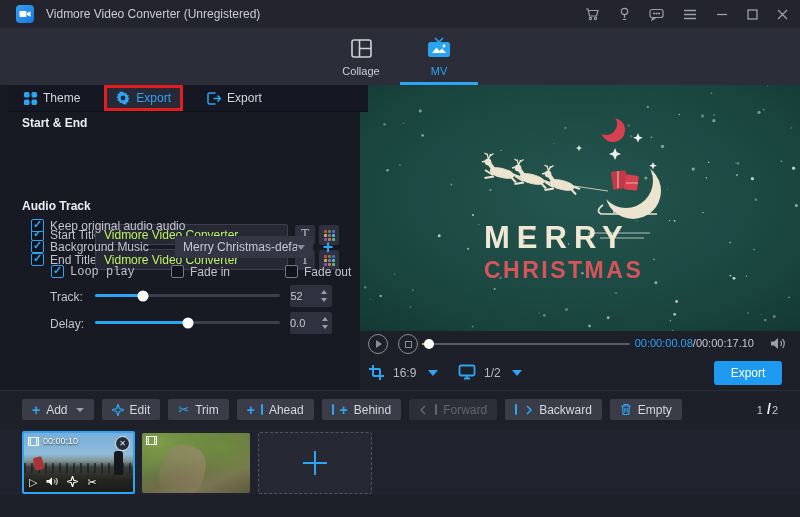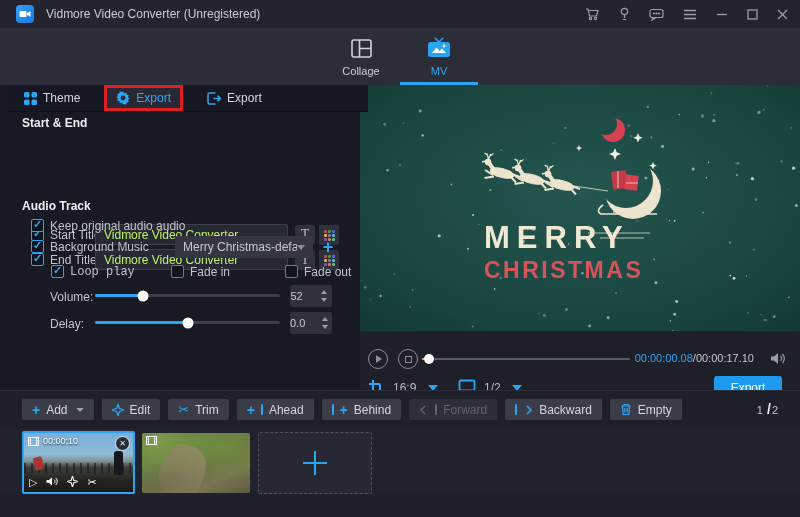--- a/index.html
+++ b/index.html
@@ -46,21 +46,21 @@
   .slider .thumb{position:absolute;top:50%;width:11px;height:11px;background:#ffffff;border-radius:50%;transform:translate(-50%,-50%);cursor:pointer;}
   .spin{position:absolute;width:42px;height:22px;background:#2f323e;border-radius:2px;display:flex;align-items:center;gap:16px;}
   .spin .val{flex:1;text-align:center;font-size:11px;color:#c5c7d0;}
   .spin .arrows{width:13px;display:flex;flex-direction:column;align-items:center;gap:4px;padding-right:3px;cursor:pointer;}
   .arr-up{width:0;height:0;border-left:3.5px solid transparent;border-right:3.5px solid transparent;border-bottom:4px solid #9a9da8;}
   .arr-dn{width:0;height:0;border-left:3.5px solid transparent;border-right:3.5px solid transparent;border-top:4px solid #9a9da8;}
 
   
   .right-col{position:absolute;left:360px;top:85px;width:440px;height:305px;background:#1d1f29;text-align:center;}
   .preview{position:relative;width:440px;height:246px;overflow:hidden;}
-  .pcr1{position:relative;width:440px;height:26px;margin-top:15px;}
+  .pcr1{position:relative;width:440px;height:26px;}
   .pcr2{position:relative;width:440px;height:33px;}
   .circ-btn{position:absolute;width:20px;height:20px;border:1.5px solid #8b8e99;border-radius:50%;display:flex;align-items:center;justify-content:center;cursor:pointer;}
   .play-tri{width:0;height:0;border-left:6px solid #8b8e99;border-top:4px solid transparent;border-bottom:4px solid transparent;margin-left:2px;}
   .stop-sq{width:7px;height:7px;border:1.5px solid #8b8e99;}
   .seek{position:absolute;left:62px;top:12px;width:208px;height:2px;background:#555a66;border-radius:1px;cursor:pointer;}
   .seek .sfill{position:absolute;left:0;top:0;bottom:0;width:7px;background:#e8a33d;}
   .seek .sthumb{position:absolute;left:7px;top:50%;width:10px;height:10px;background:#fff;border-radius:50%;transform:translate(-50%,-50%);cursor:pointer;}
   .time{position:absolute;right:46px;top:6px;font-size:11px;white-space:nowrap;}
   .time .cur{color:#2da5f3;}
   .time .tot{color:#c5c7d0;}
@@ -264,21 +264,21 @@
     </div>
     <div class="plus-btn" style="left:310px;top:152px;">+</div>
 
     <div class="cb checked" style="left:43px;top:180px;"></div>
     <span class="row-label" style="left:62px;top:180px;font-family:Liberation Mono, monospace;">Loop play</span>
     <div class="cb un" style="left:163px;top:180px;"></div>
     <span class="row-label" style="left:182px;top:180px;">Fade in</span>
     <div class="cb un" style="left:277px;top:180px;"></div>
     <span class="row-label" style="left:296px;top:180px;">Fade out</span>
 
-    <span class="row-label" style="left:42px;top:205px;">Volume:</span>
+    <span class="row-label" style="left:42px;top:205px;">Track:</span>
     <div class="slider" style="left:87px;top:209px;width:185px;">
       <div class="fill" style="width:26%;"></div>
       <div class="thumb" style="left:26%;"></div>
     </div>
     <div class="spin" style="left:282px;top:200px;">
       <span class="val">52</span>
       <span class="arrows">
           <i class="arr-up"></i>
           <i class="arr-dn"></i>
         </span>

